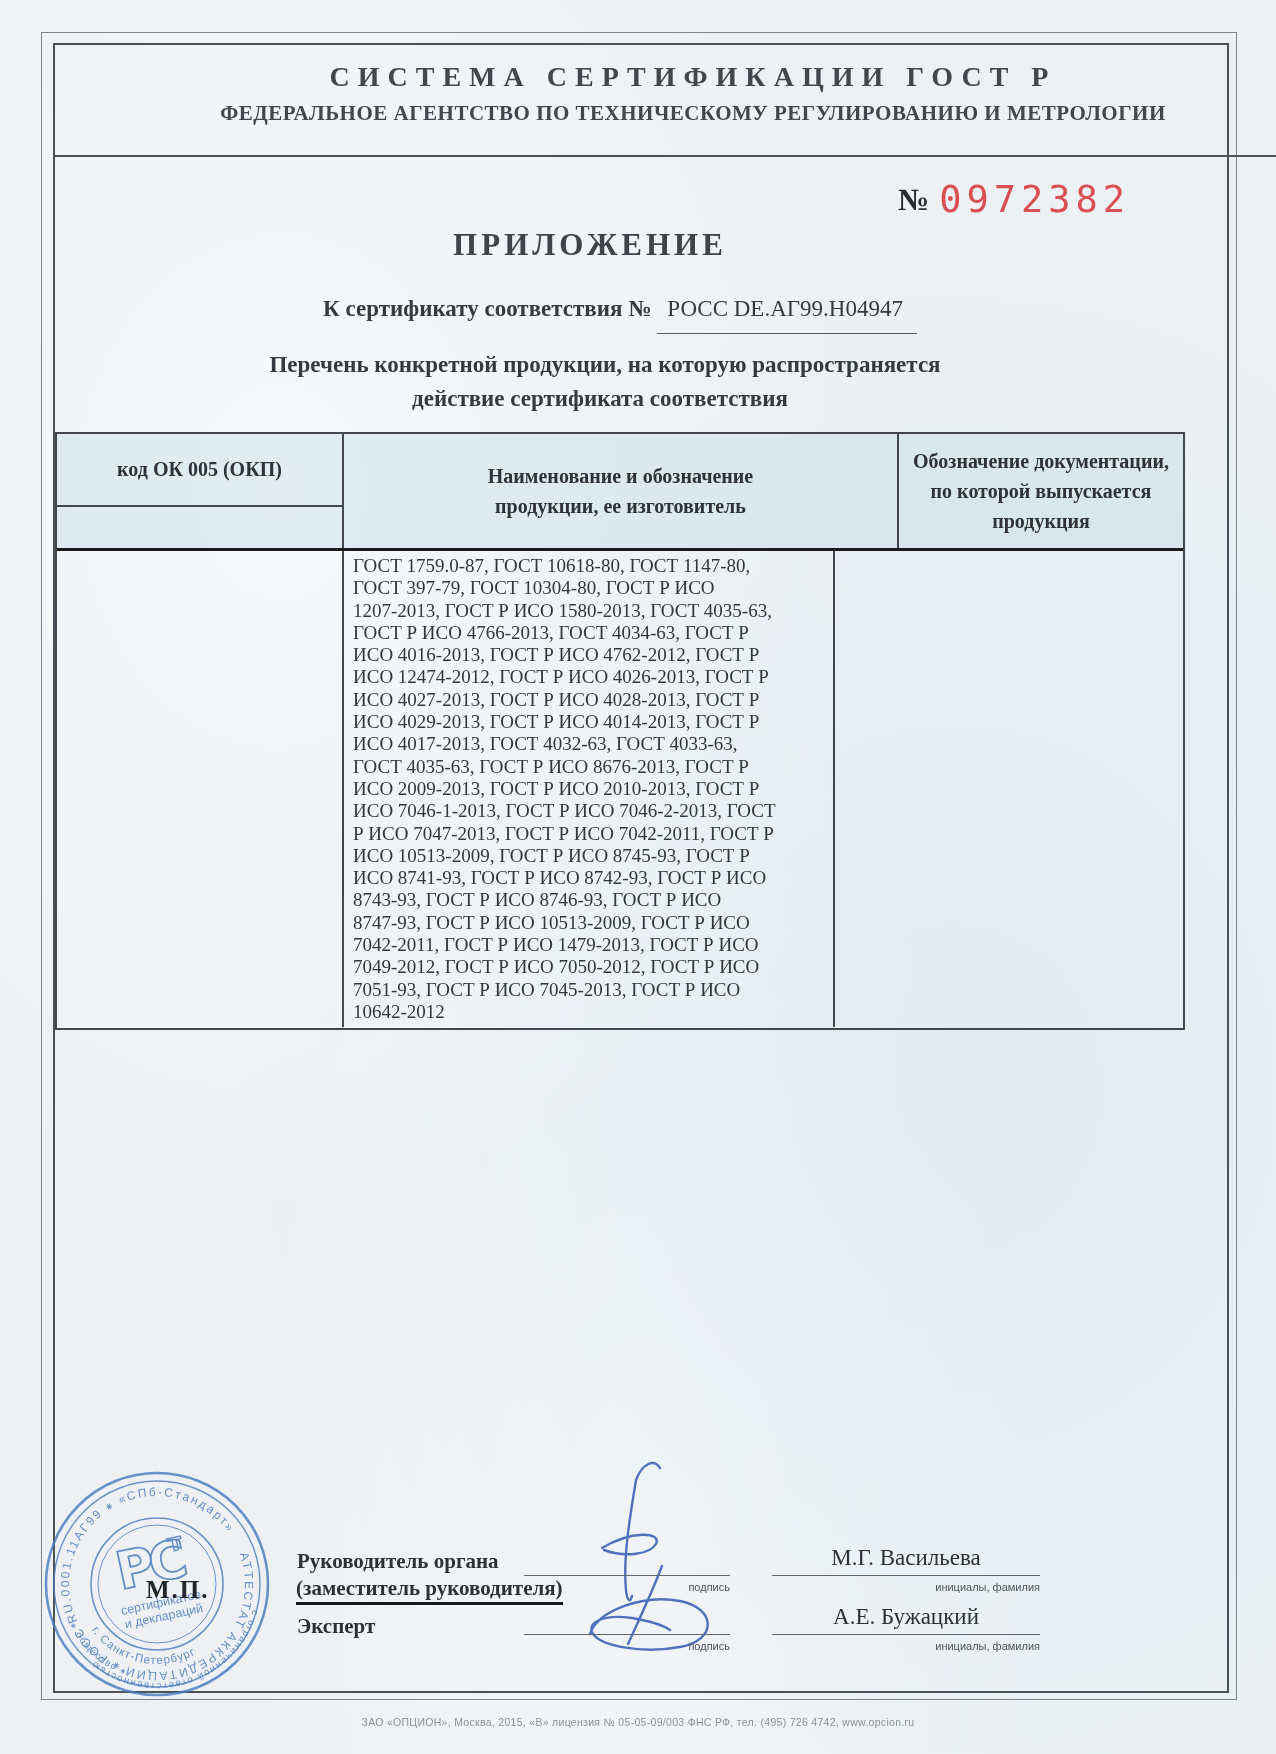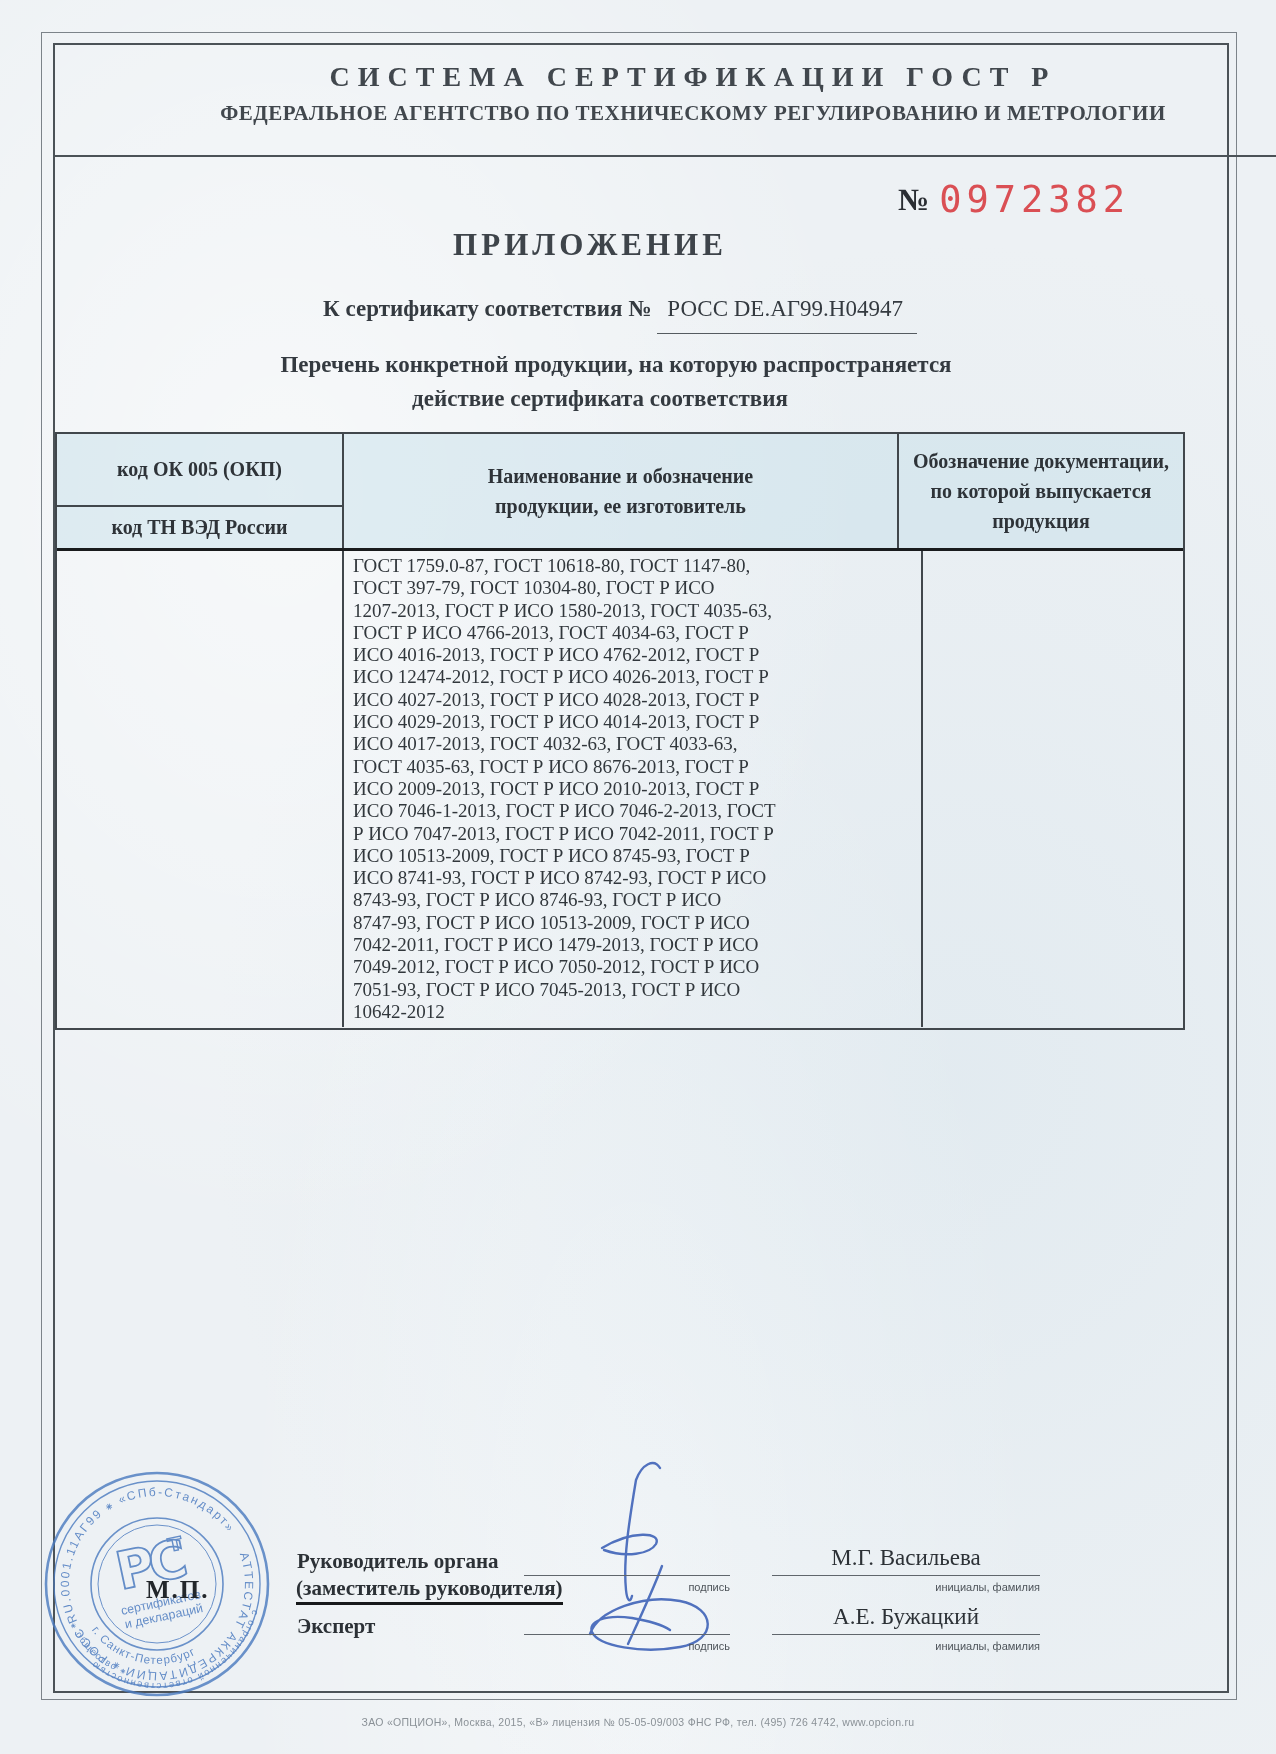--- a/index.html
+++ b/index.html
@@ -28,42 +28,42 @@
     font-weight:500; letter-spacing:5px; color:#da4f54; vertical-align:-2px; }
 
   .doc-title { position:absolute; left:0; top:227px; width:1180px; text-align:center;
     font-size:31px; font-weight:bold; letter-spacing:4px; color:#3e444a; }
 
   .cert-line { position:absolute; left:0; top:296px; width:1240px; text-align:center;
     font-size:23px; font-weight:bold; color:#343a40; }
   .cert-line .cert-value { font-weight:normal; border-bottom:1.5px solid #555b60;
     padding:0 14px 12px 10px; margin-left:6px; }
 
-  .subtitle1 { position:absolute; left:16px; top:352px; width:1200px; text-align:center;
+  .subtitle1 { position:absolute; left:5px; top:352px; width:1200px; text-align:center;
     font-size:23px; font-weight:bold; color:#343a40; }
   .subtitle2 { position:absolute; left:0; top:386px; width:1200px; text-align:center;
     font-size:23px; font-weight:bold; color:#343a40; }
 
   .prod-table { position:absolute; left:55px; top:432px; width:1130px; height:598px;
     border:2px solid #41474c; }
   .thead { display:flex; height:117px; border-bottom:3px solid #191b1d;
     background:rgba(196,222,233,0.45); }
   .th-c1 { width:287px; border-right:2px solid #41474c; display:flex; flex-direction:column; }
   .th-c1-top { height:73px; border-bottom:2px solid #41474c; display:flex;
     align-items:center; justify-content:center; font-size:20px; font-weight:bold; }
   .th-c1-bot { flex:1; display:flex; align-items:center; justify-content:center;
     font-size:20px; font-weight:bold; }
   .th-c2 { width:555px; border-right:2px solid #41474c; display:flex; align-items:center;
     justify-content:center; text-align:center; font-size:20px; font-weight:bold; line-height:30px;
     white-space:pre-line; }
   .th-c3 { flex:1; display:flex; align-items:center; justify-content:center; text-align:center;
     font-size:20px; font-weight:bold; line-height:30px; white-space:pre-line; }
   .tbody { display:flex; height:476px; }
   .td-c1 { width:287px; border-right:2px solid #41474c; }
-  .td-c2 { width:579px; border-right:2px solid #41474c; padding:4px 8px 0 9px;
+  .td-c2 { width:491px; border-right:2px solid #41474c; padding:4px 8px 0 9px;
     font-size:19px; line-height:22.3px; color:#31373c; white-space:pre-line; overflow:hidden; }
   .td-c3 { flex:1; }
 
   .sig-label1 { position:absolute; left:297px; top:1549px; font-size:21px; font-weight:bold; color:#2c3136; }
   .sig-label1b { position:absolute; left:296px; top:1576px; font-size:21px; font-weight:bold;
     color:#2c3136; border-bottom:3px solid #17191b; padding-bottom:1px; }
   .sig-label2 { position:absolute; left:297px; top:1614px; font-size:21px; font-weight:bold; color:#2c3136; }
 
   .sig-rule { position:absolute; height:0; border-bottom:1.5px solid #60666c; }
   .rule-sig1 { left:524px; top:1575px; width:206px; }
@@ -113,21 +113,20 @@
     <span>К сертификату соответствия №</span><span class="cert-value">РОСС DE.АГ99.Н04947</span>
   </div>
 
   <div class="subtitle1">Перечень конкретной продукции,  на которую распространяется</div>
   <div class="subtitle2">действие сертификата соответствия</div>
 
   <div class="prod-table">
     <div class="thead">
       <div class="th-c1">
         <div class="th-c1-top">код ОК 005 (ОКП)</div>
-        <div class="th-c1-bot">код ТН ВЭД России</div>
       </div>
       <div class="th-c2">Наименование и обозначение
 продукции, ее изготовитель</div>
       <div class="th-c3">Обозначение документации,
 по которой выпускается продукция</div>
     </div>
     <div class="tbody">
       <div class="td-c1"></div>
       <div class="td-c2">ГОСТ 1759.0-87, ГОСТ 10618-80, ГОСТ 1147-80,
 ГОСТ 397-79, ГОСТ 10304-80, ГОСТ Р ИСО

